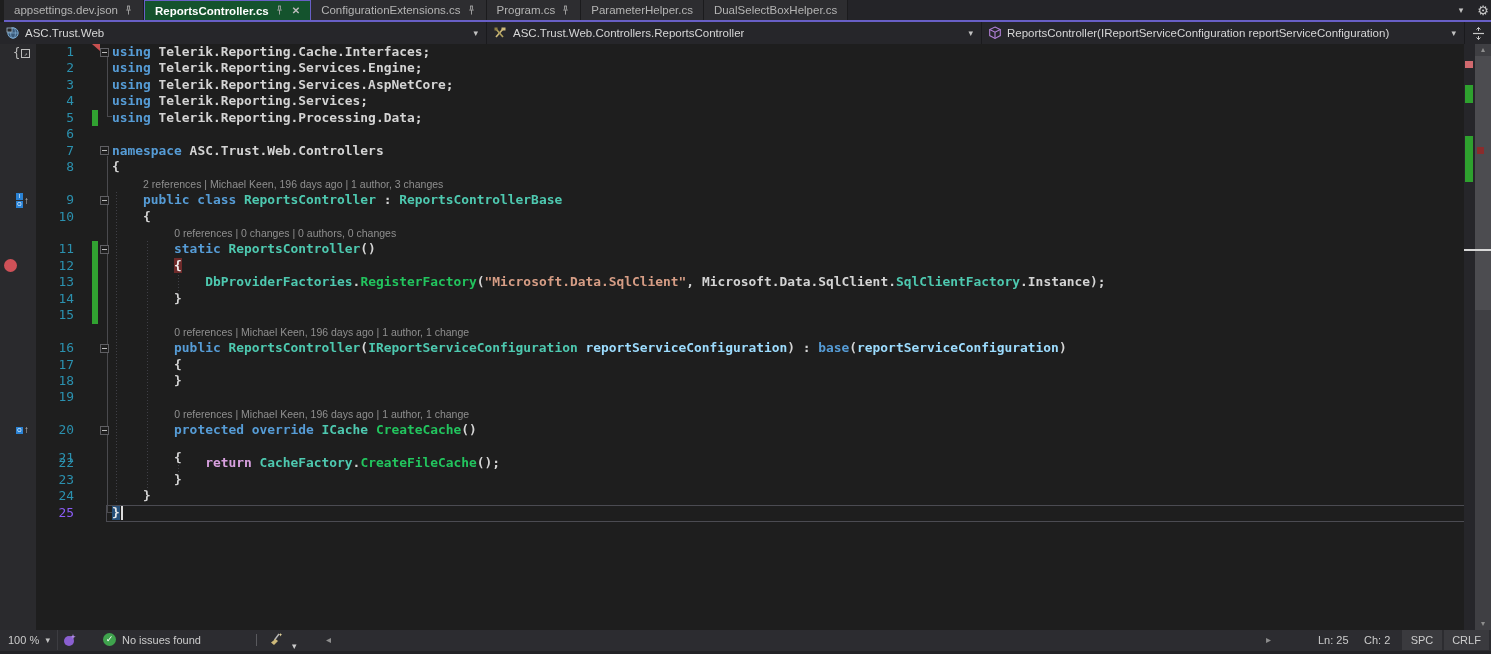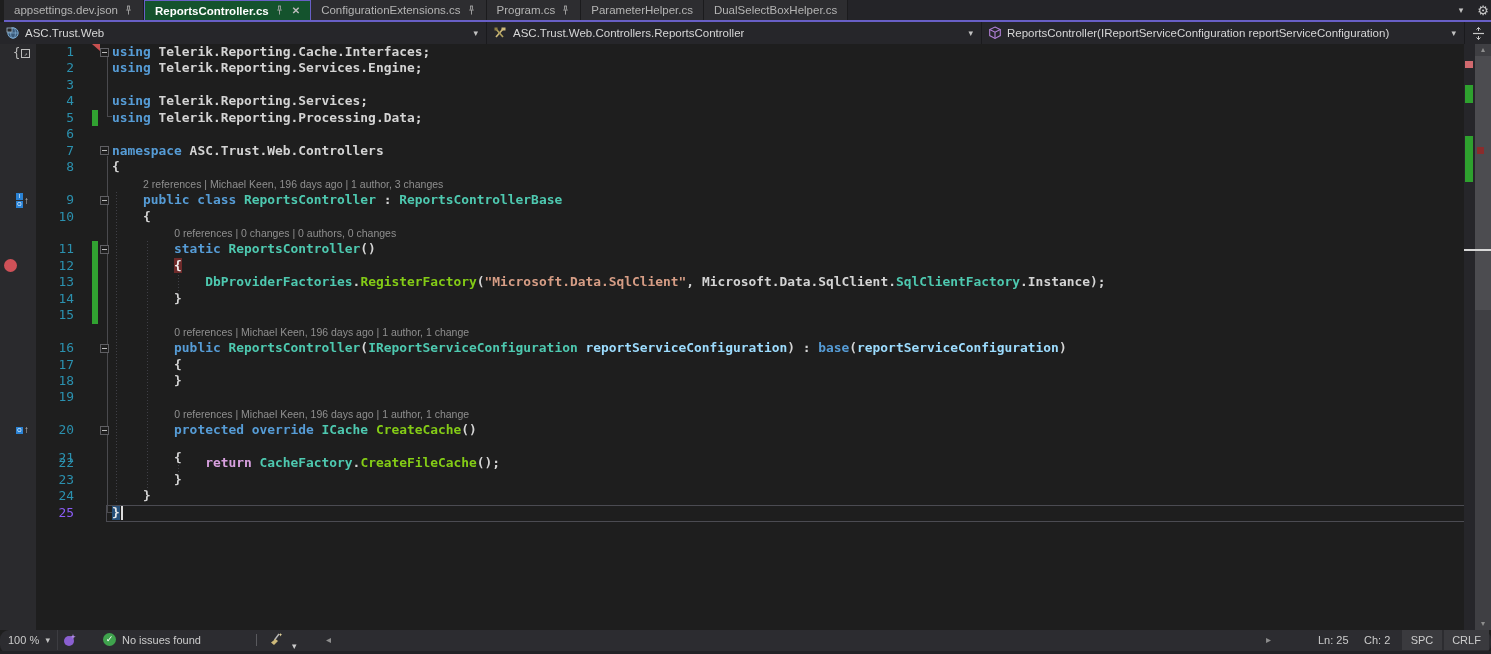--- a/index.html
+++ b/index.html
@@ -35,21 +35,21 @@
   .gnum{position:absolute;left:30px;width:44px;text-align:right;color:#2B91AF;
         font-family:"DejaVu Sans Mono",monospace;font-size:12.9px;line-height:16.45px;}
   .gnum.cur{color:#8b5cf6;}
   .cbar{position:absolute;left:92px;top:0;width:6px;height:16.45px;background:#31a231;}
   .fold{position:absolute;left:100px;top:3.5px;width:9px;height:9px;border:1px solid #5f5f63;
         background:#1e1e1e;box-sizing:border-box;}
   .fold::after{content:"";position:absolute;left:1px;top:3px;width:5px;height:1px;background:#bdbdbd;}
   .ctext{position:absolute;left:112px;white-space:pre;font-family:"DejaVu Sans Mono",monospace;
          font-size:12.9px;line-height:16.45px;color:#d4d4d4;font-weight:bold;}
   .lens{position:absolute;font-size:10.5px;color:#8f8f8f;line-height:17px;white-space:pre;}
-  .tk-k{color:#569CD6;} .tk-d{color:#d4d4d4;} .tk-t{color:#4EC9B0;} .tk-m{color:#84cc16;}
+  .tk-k{color:#569CD6;} .tk-d{color:#d4d4d4;} .tk-t{color:#4EC9B0;} .tk-m{color:#22c55e;}
   .tk-st{color:#D69D85;} .tk-p{color:#9CDCFE;} .tk-c{color:#D8A0DF;}
   .tk-bk{color:#f0f0f0;background:#6e2a2a;}
   .tk-mb{color:#e8e8e8;background:#264F78;}
 
   .indent-guide{position:absolute;width:1px;
         background-image:repeating-linear-gradient(to bottom,#3f3f46 0 1px,transparent 1px 3px);}
   .fold-line{position:absolute;width:1px;background:#4a4a4e;}
   .fold-stub{position:absolute;width:5px;height:1px;background:#4a4a4e;}
 
   .breakpoint{position:absolute;left:4px;top:215px;width:13px;height:13px;border-radius:50%;background:#cf5158;}
@@ -72,21 +72,21 @@
 
   .annot-margin{position:absolute;left:1464px;top:0;width:11px;height:100%;background:#26262a;}
   .am-mark{position:absolute;left:1465px;width:8px;}
   .vscroll{position:absolute;left:1475px;top:0;width:16px;height:100%;background:#3f3f43;}
   .vthumb{position:absolute;left:0;top:12px;width:16px;height:254px;background:#4c4c50;}
   .varrow{position:absolute;left:0;width:16px;text-align:center;font-size:8px;color:#8d8d8d;line-height:12px;}
   .bp-map-mark{position:absolute;left:1477px;top:103px;width:7px;height:7px;background:#8a2c2c;}
   .caret-map-mark{position:absolute;left:1464px;top:205px;width:27px;height:2px;background:#d8d8d8;}
 
   
-  .statusbar{position:absolute;left:0;top:630px;width:1491px;height:24px;background:#2c2c30;font-size:11px;border-radius:9px;}
+  .statusbar{position:absolute;left:0;top:630px;width:1491px;height:24px;background:#2c2c30;font-size:11px;}
   .statusbar::after{content:"";position:absolute;left:0;bottom:0;width:100%;height:3px;background:#222226;}
   .sb-item{position:absolute;top:0;height:20px;line-height:20px;color:#cccccc;white-space:nowrap;}
   .sb-zoom{left:0;width:58px;padding-left:8px;box-sizing:border-box;border-right:1px solid #3c3c41;}
   .sb-zoom .caret{position:absolute;right:7px;top:6px;}
   .sb-check{left:103px;top:3px;width:13px;height:13px;border-radius:50%;background:#3fa34d;
             color:#fff;font-size:9px;line-height:13px;text-align:center;}
   .sb-msg{left:122px;}
   .sb-div{left:256px;top:4px;width:1px;height:12px;background:#5a5a5e;}
   .sb-broom{left:268px;top:2px;}
   .sb-broom-caret{left:292px;top:6px;}
@@ -208,20 +208,21 @@
           <span class="gnum">1</span>
           <span class="fold"></span>
           <span class="ctext"><span class="tk-k">using</span><span class="tk-d"> Telerik.Reporting.Cache.Interfaces;</span></span>
         </div>
         <div class="crow" style="top: 16.45px;">
           <span class="gnum">2</span>
           <span class="ctext"><span class="tk-k">using</span><span class="tk-d"> Telerik.Reporting.Services.Engine;</span></span>
         </div>
         <div class="crow" style="top: 32.9px;">
           <span class="gnum">3</span>
+          <span class="ctext"><span class="tk-k">using</span><span class="tk-d"> Telerik.Reporting.Services.AspNetCore;</span></span>
         </div>
         <div class="crow" style="top: 49.35px;">
           <span class="gnum">4</span>
           <span class="ctext"><span class="tk-k">using</span><span class="tk-d"> Telerik.Reporting.Services;</span></span>
         </div>
         <div class="crow" style="top: 65.8px;">
           <span class="gnum">5</span>
           <span class="cbar"></span>
           <span class="ctext"><span class="tk-k">using</span><span class="tk-d"> Telerik.Reporting.Processing.Data;</span></span>
         </div>

